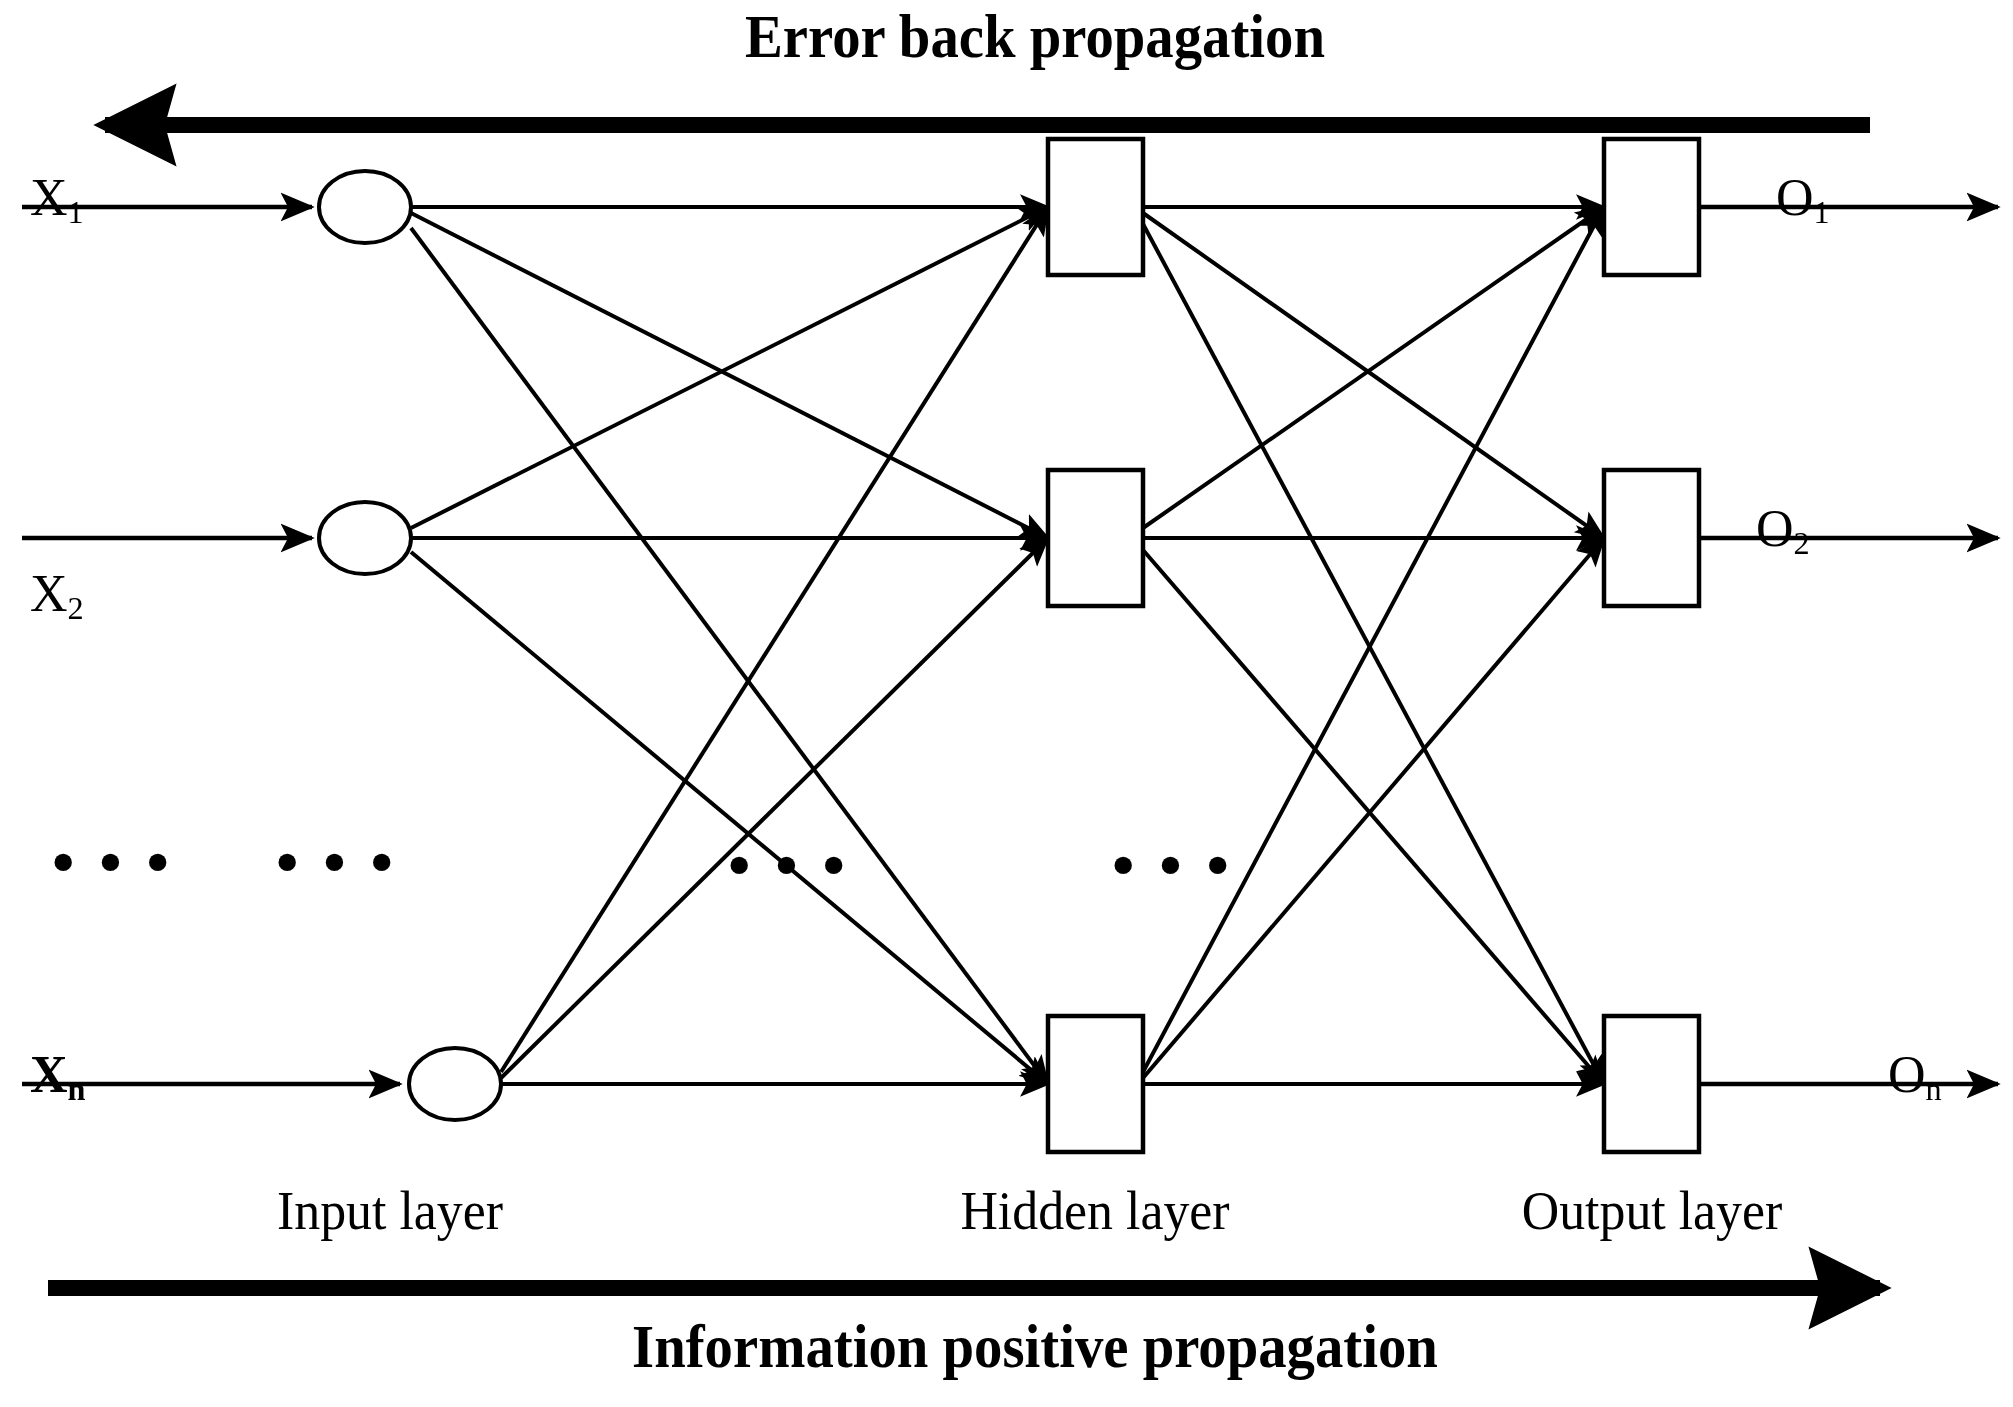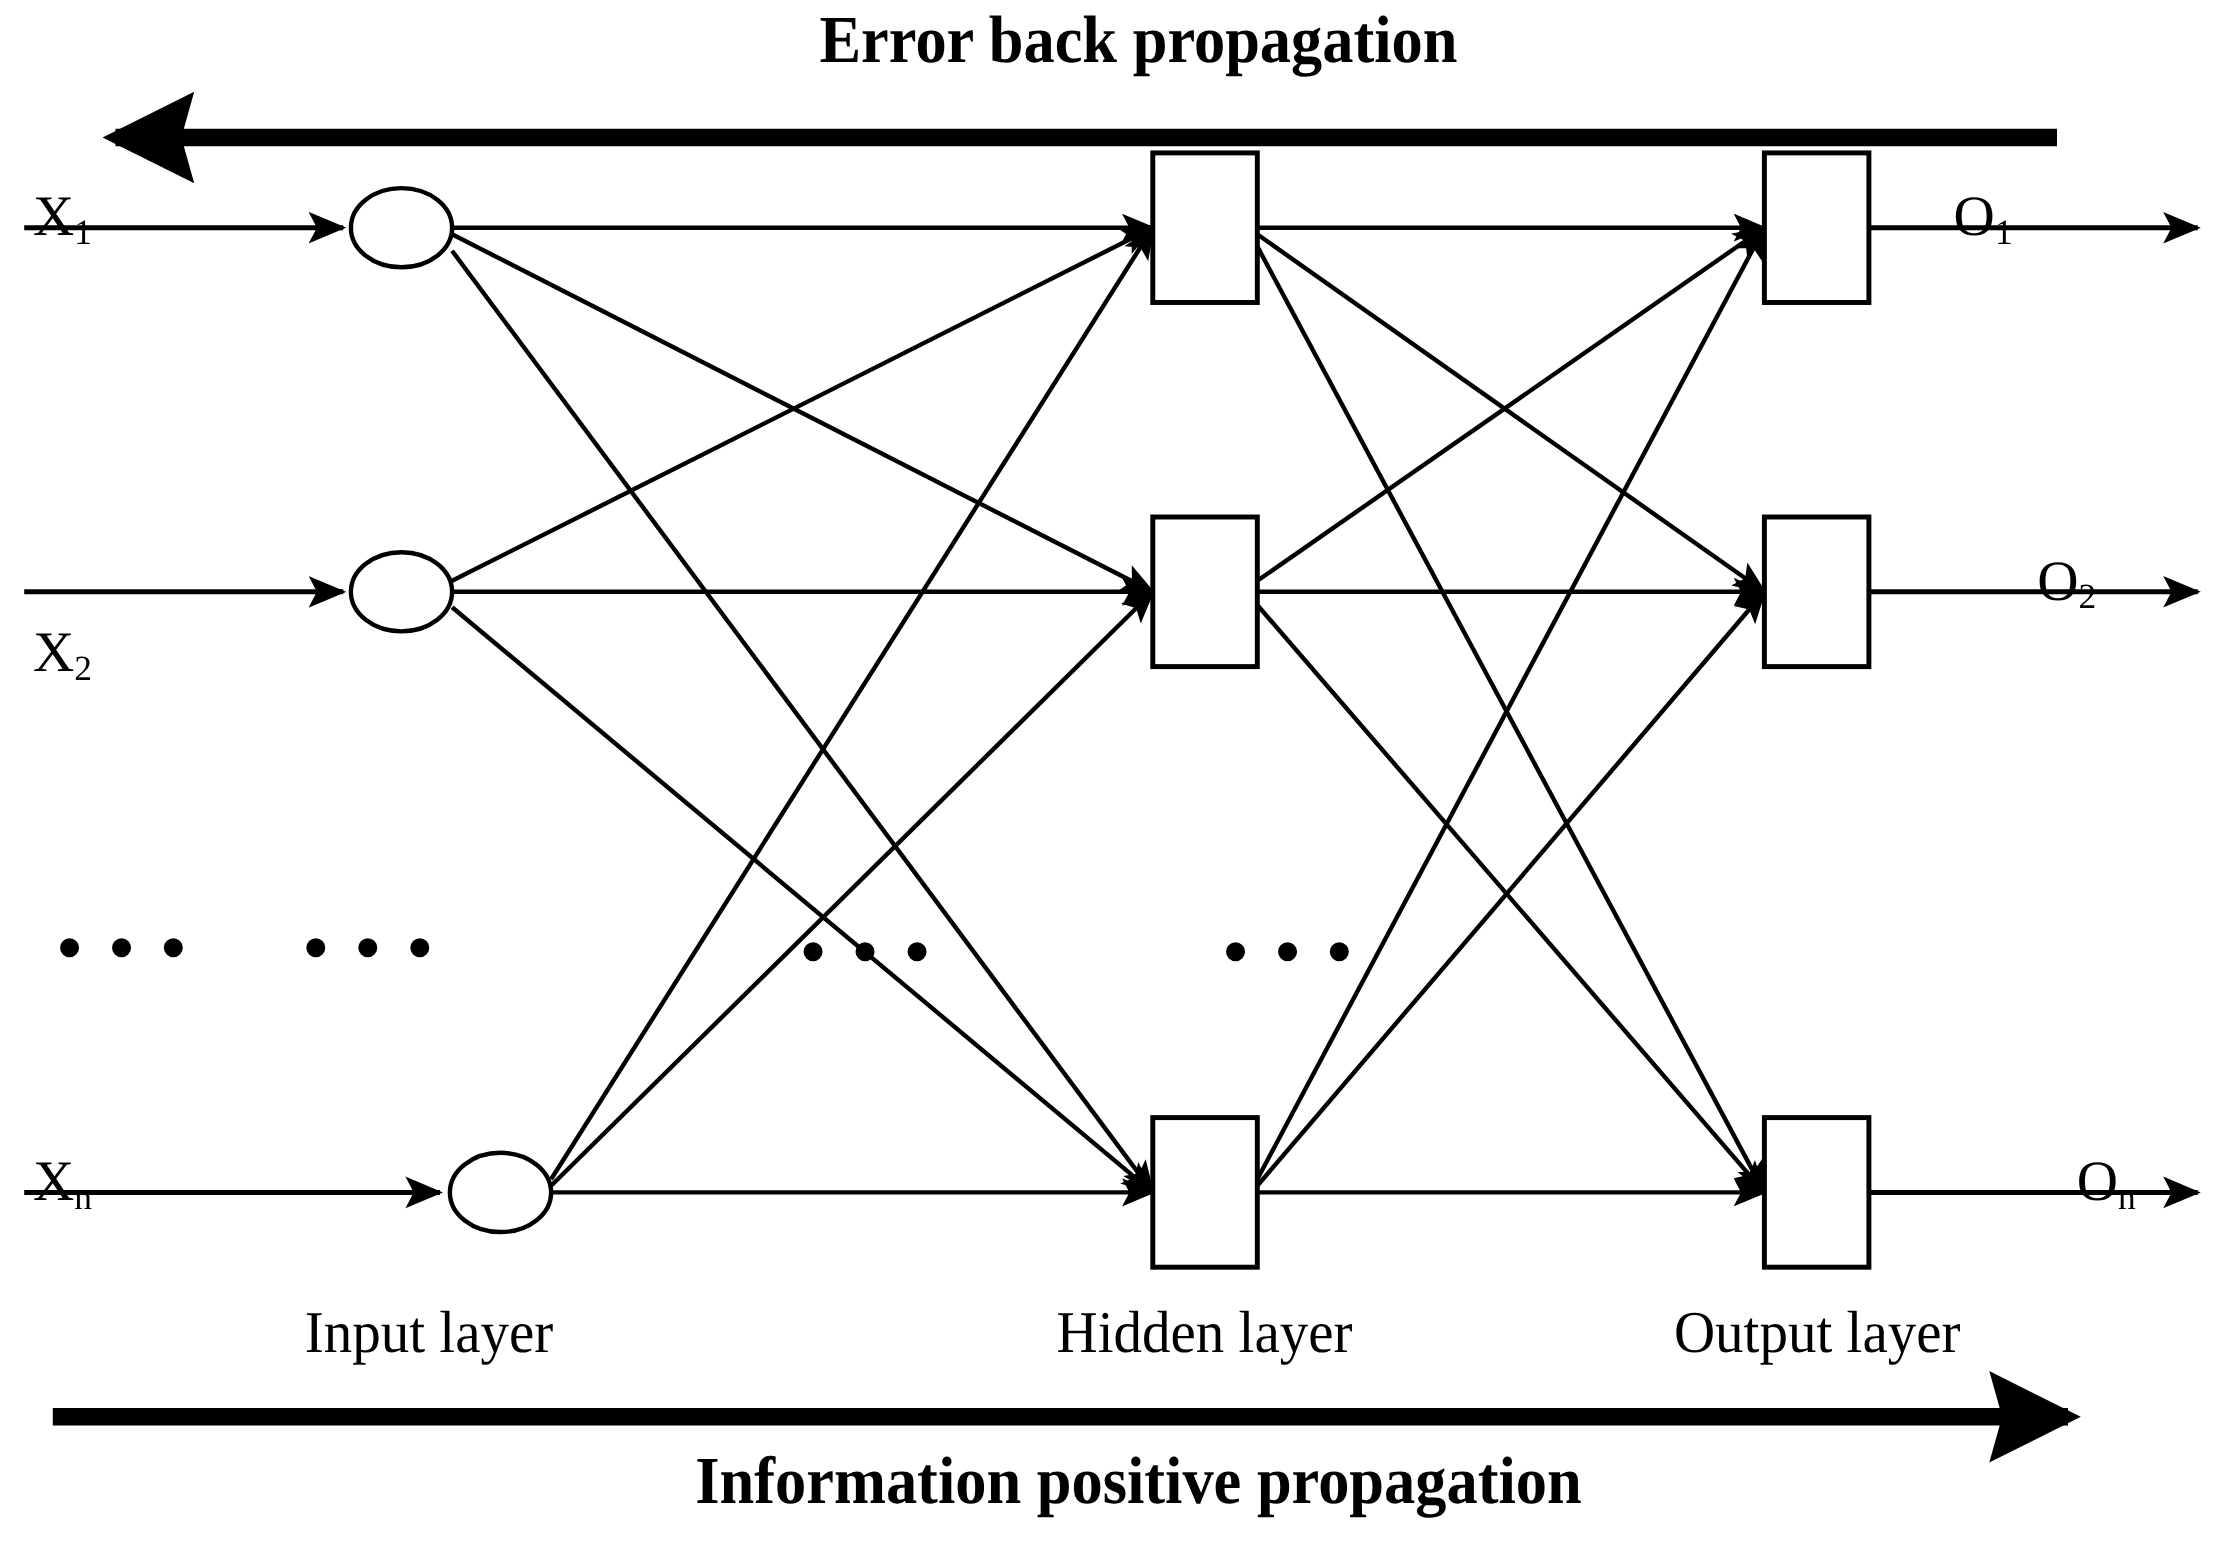--- a/index.html
+++ b/index.html
@@ -167,28 +167,28 @@
       <line x1="1699" y1="1084" x2="1998" y2="1084" stroke="#000" stroke-width="4.5" marker-end="url(#ah-small)"></line>
     </g>
   </svg>
 
   <div class="io-label" style="left:30px; top:172px;">
     <span>X</span><sub>1</sub>
   </div>
   <div class="io-label" style="left:30px; top:532px;margin-top:36px;">
     <span>X</span><sub>2</sub>
   </div>
-  <div class="io-label" style="left:30px; top:1049px;">
+  <div class="io-label" style="left:30px; top:1049px;font-weight:bold;">
     <span>X</span><sub>n</sub>
   </div>
 
   <div class="io-label" style="left:1776px; top:172px;">
     <span>O</span><sub>1</sub>
   </div>
-  <div class="io-label" style="left:1852px; top:503px;">
+  <div class="io-label" style="left:1756px; top:503px;">
     <span>O</span><sub>2</sub>
   </div>
   <div class="io-label" style="left:1888px; top:1049px;">
     <span>O</span><sub>n</sub>
   </div>
 
   <div class="dots" style="left:52px; top:830px;">• • •</div>
   <div class="dots" style="left:276px; top:830px;">• • •</div>
   <div class="dots" style="left:728px; top:833px;">• • •</div>
   <div class="dots" style="left:1112px; top:833px;">• • •</div>

